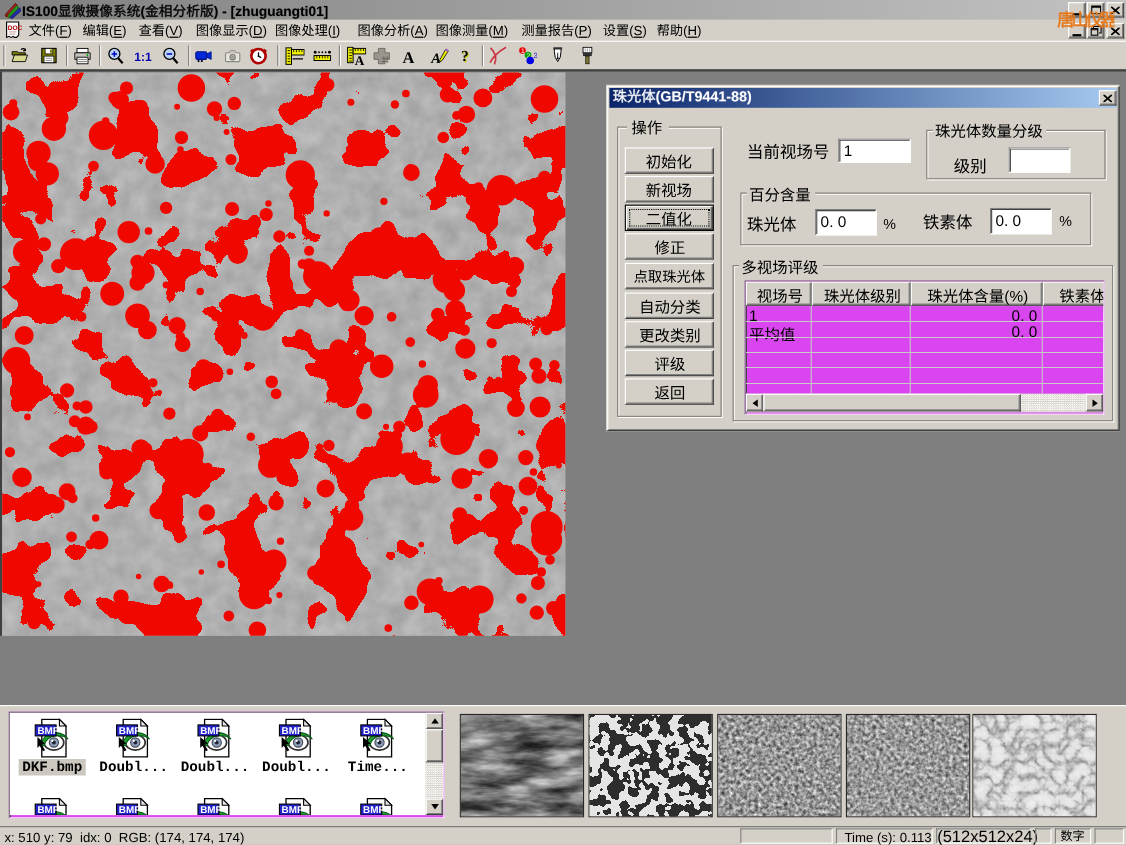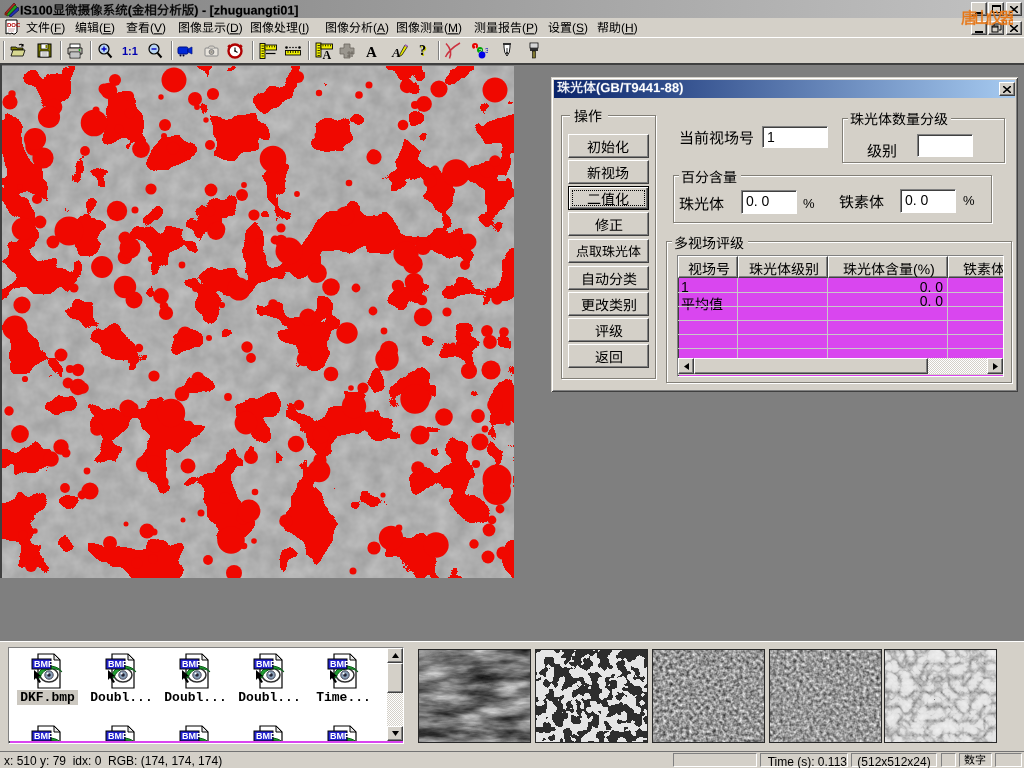--- a/index.html
+++ b/index.html
@@ -993,21 +993,21 @@
 <svg class="ab" style="left:769px;top:649px;border:1px solid #282828" width="113" height="94">
     <rect width="113" height="94" filter="url(#t4)"></rect>
   </svg>
 <svg class="ab" style="left:884px;top:649px;border:1px solid #282828" width="113" height="94">
     <rect width="113" height="94" filter="url(#t5)"></rect>
   </svg>
 <div class="ab" style="left:0;top:751px;width:1024px;height:17px;background:#d4d0c8;border-top:1px solid #737373">
 <div class="ab" style="left:4px;top:2px;font-size:12px;color:#000">x: 510 y: 79&nbsp; idx: 0&nbsp; RGB: (174, 174, 174)</div>
 <div class="ab" style="left:673px;top:1px;width:84px;height:14px;border:1px solid;border-color:#808080 #fff #fff #808080;text-align:center;line-height:13px"></div>
 <div class="ab" style="left:760px;top:1px;width:88px;height:14px;border:1px solid;border-color:#808080 #fff #fff #808080;text-align:right;line-height:13px"><span style="font-size:12px">Time (s): 0.113</span></div>
-<div class="ab" style="left:851px;top:1px;width:86px;height:14px;border:1px solid;border-color:#808080 #fff #fff #808080;text-align:center;line-height:13px"><span style="font-size:12px">(512x512x24)</span></div>
+<div class="ab" style="left:851px;top:1px;width:86px;height:14px;border:1px solid;border-color:#808080 #fff #fff #808080;text-align:center;line-height:13px"><span style="font-size:15px">(512x512x24)</span></div>
 <div class="ab" style="left:941px;top:1px;width:15px;height:14px;border:1px solid;border-color:#808080 #fff #fff #808080;text-align:center;line-height:13px"></div>
 <div class="ab" style="left:959px;top:1px;width:33px;height:14px;border:1px solid;border-color:#808080 #fff #fff #808080;text-align:center;line-height:13px"></div>
 <div class="ab" style="left:995px;top:1px;width:27px;height:14px;border:1px solid;border-color:#808080 #fff #fff #808080;text-align:center;line-height:13px"></div>
 </div>
 <div class="ab" style="left:964px;top:751px;z-index:5"><svg width="22" height="16" viewBox="0 0 22 16" fill="#000">
       <use href="#gnoto6570" transform="translate(0.0,12.8) scale(0.011000,-0.011000)"></use>
       <use href="#gnoto5b57" transform="translate(11.0,12.8) scale(0.011000,-0.011000)"></use>
     </svg></div>
 <svg width="0" height="0" style="position:absolute">
     <defs>

